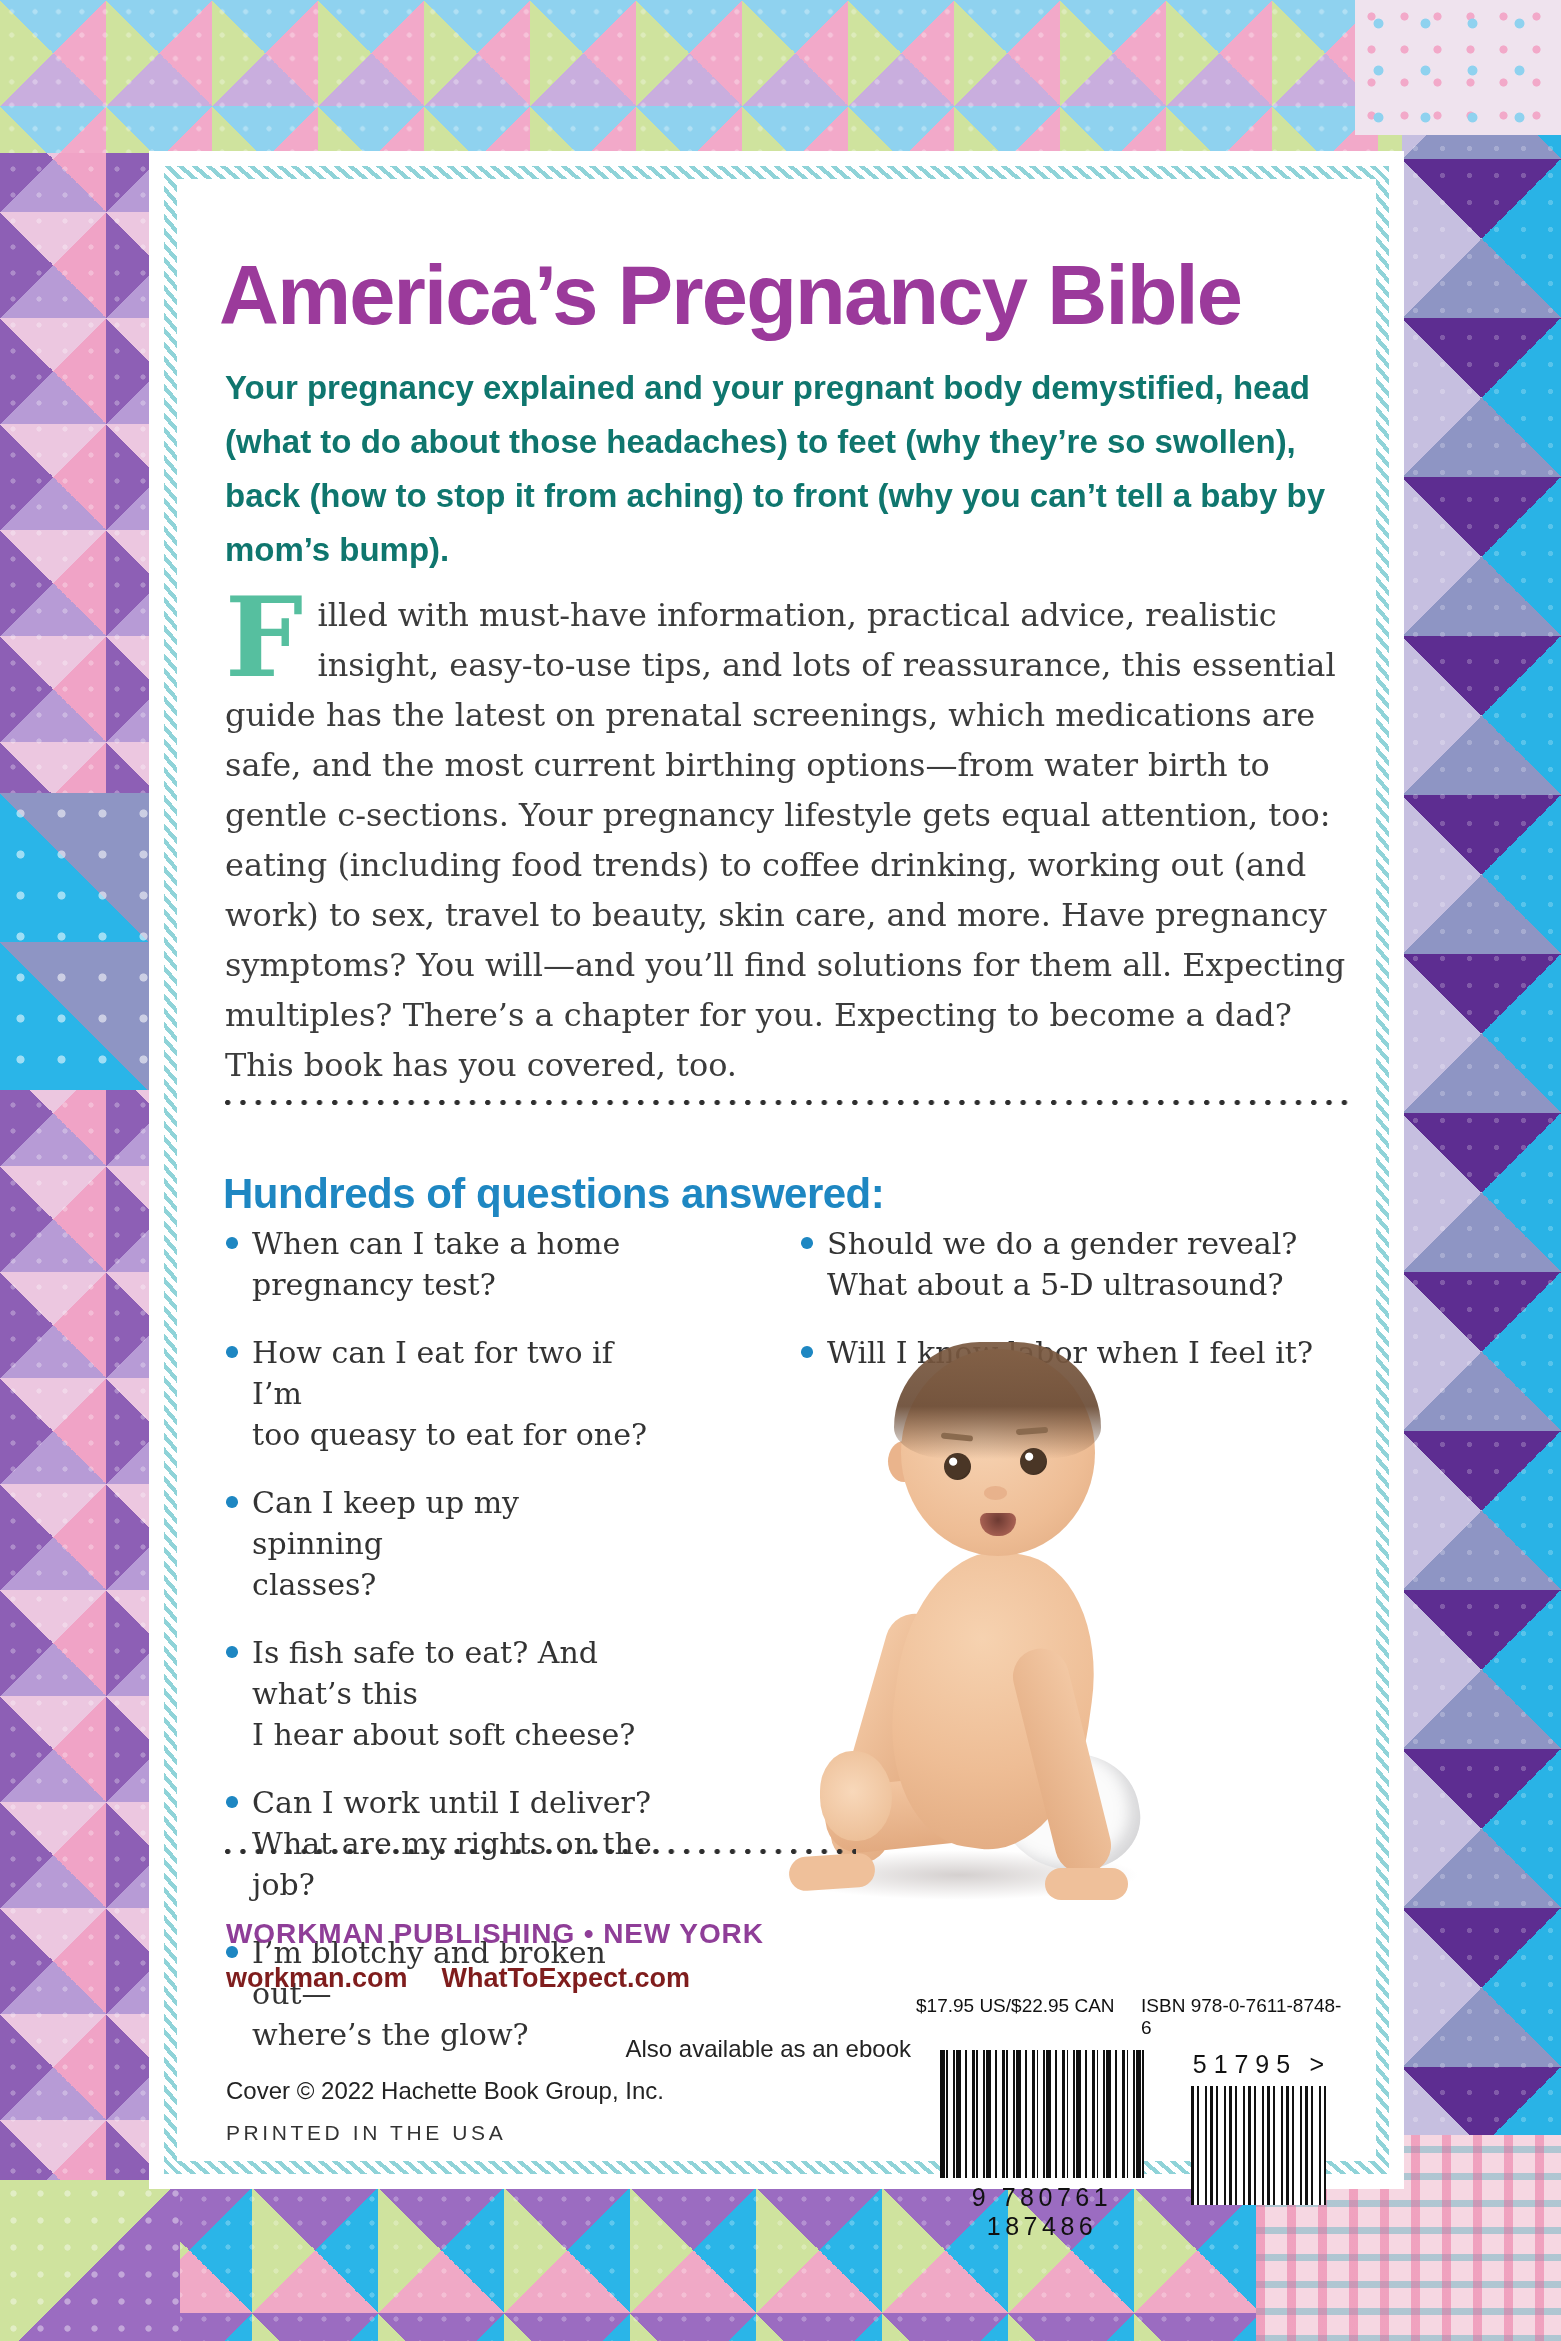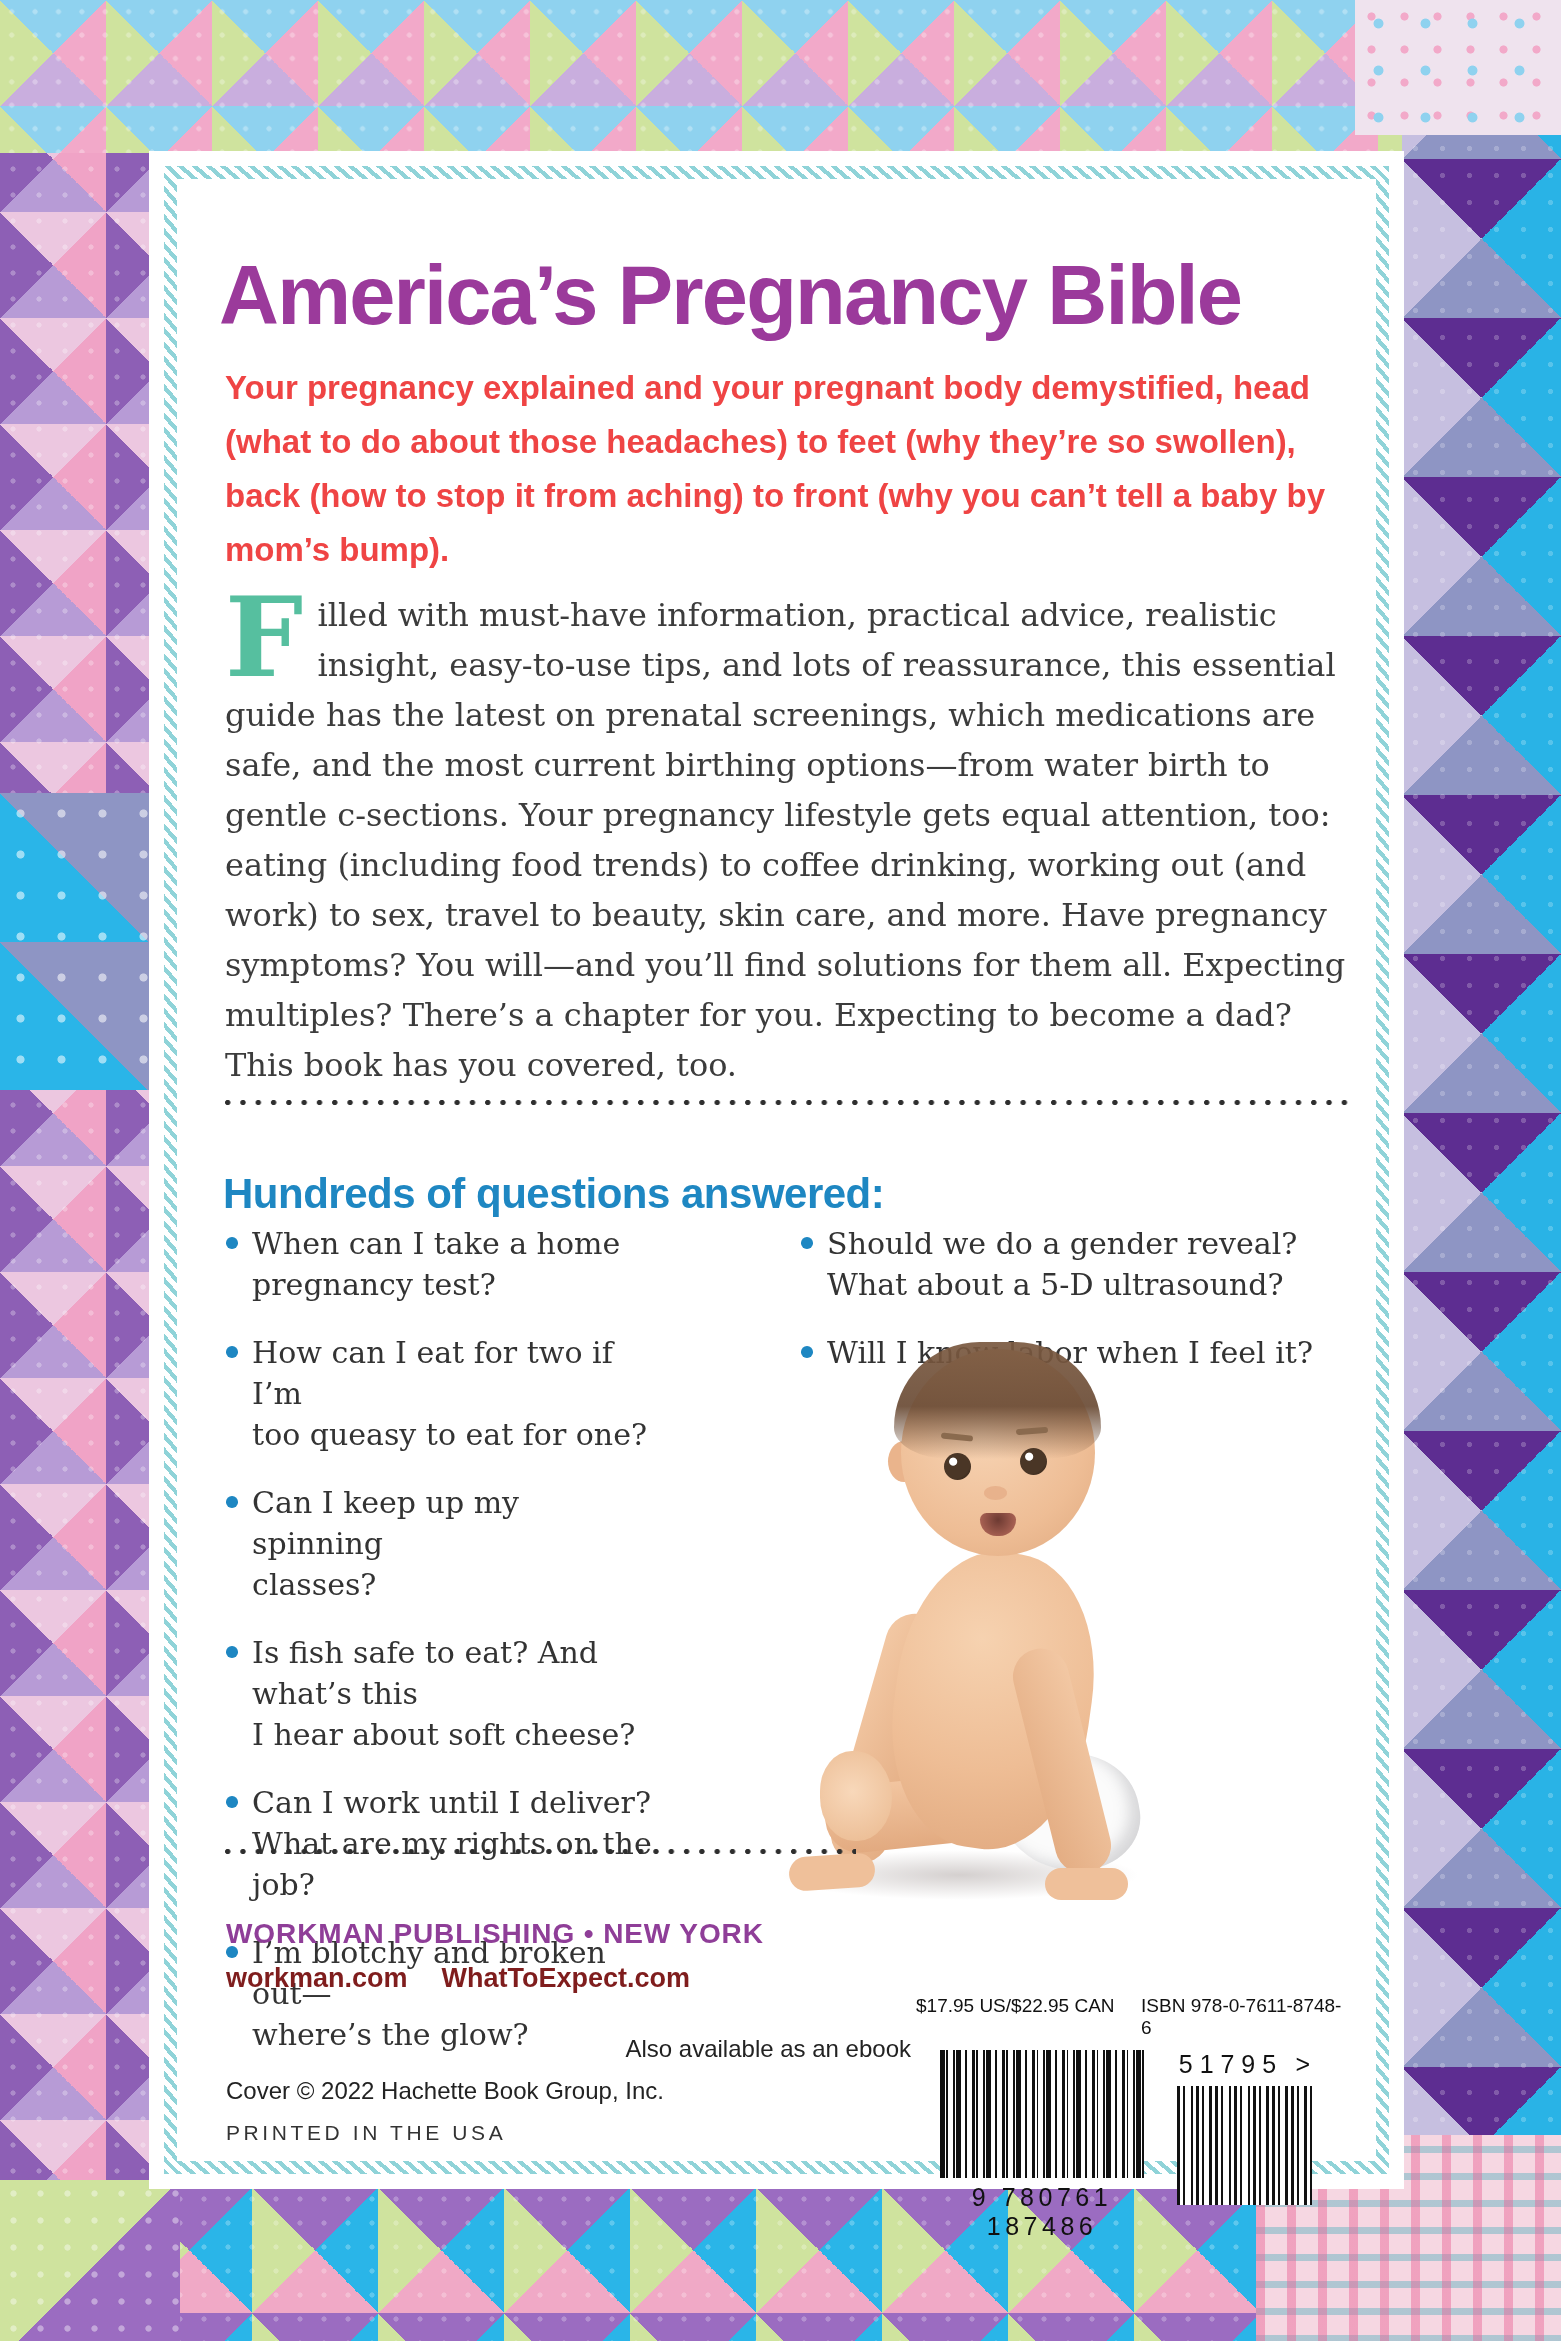--- a/index.html
+++ b/index.html
@@ -47,21 +47,21 @@
 
   
   .panel{position:absolute;left:149px;top:151px;width:1255px;height:2038px;background:#ffffff;}
   .hatch{position:absolute;inset:15.3px;border:13.5px solid transparent;
     border-image:repeating-linear-gradient(45deg,#8fd3d8 0 4.5px,#ffffff 4.5px 10px) 15;}
 
   .abs{position:absolute;}
   .title{left:70px;top:41px;width:1144px;
     font-size:83px;font-weight:bold;letter-spacing:-1.8px;color:#9b3a9b;}
   .intro{left:76px;top:177px;width:1128px;
-    font-size:33px;line-height:54px;font-weight:bold;color:#ef4444;}
+    font-size:33px;line-height:54px;font-weight:bold;color:#0f766e;}
   .bodytext{left:76px;top:407px;width:1133px;
     font-family:"DejaVu Serif", serif;font-size:32px;line-height:50px;color:#3c3c3c;}
   .dropcap{float:left;color:#56bf9f;font-family:"DejaVu Serif", serif;font-weight:bold;
     font-size:110px;line-height:86px;padding:5.4px 14.4px 0 0;}
   .dots{height:7.2px;background-image:radial-gradient(circle at 2.7px 3.6px,#2e2e2e 2.3px, transparent 3.1px);
     background-size:15.3px 7.2px;background-repeat:repeat-x;}
   .dots1{left:76px;top:948px;width:1128px;}
   .dots2{left:76px;top:1697px;width:631px;}
   .qheading{left:74px;top:984px;width:991px;
     font-size:42px;font-weight:bold;letter-spacing:-0.5px;color:#1e87c2;}
@@ -86,21 +86,21 @@
   .bc{left:767px;top:1844px;width:431px;}
   .bc-head{display:flex;font-size:19px;color:#111;}
   .bc-price{width:225px;}
   .bc-isbn{margin-left:5.4px;}
   .bc-row{display:flex;margin-top:10.8px;}
   .bc-main{width:204px;padding-left:24px;}
   .bc-bars{height:128px;border-left:2.7px solid #111;border-right:2.7px solid #111;
     background:repeating-linear-gradient(90deg,#111 0 2.7px,#fff 2.7px 4.5px,#111 4.5px 6.3px,#fff 6.3px 10.8px,
       #111 10.8px 12.6px,#fff 12.6px 14.4px,#111 14.4px 19px,#fff 19px 23.4px,#111 23.4px 25px,#fff 25px 30px);}
   .bc-digits{margin-top:5.4px;font-size:25px;letter-spacing:4.5px;color:#111;text-align:center;}
-  .bc-sup{margin-left:33px;width:135px;}
+  .bc-sup{margin-left:47px;width:135px;}
   .bc-sup-label{display:flex;justify-content:space-between;font-size:25px;color:#111;padding:0 1.8px;}
   .bc-sup-bars{margin-top:7.2px;height:119px;
     background:repeating-linear-gradient(90deg,#111 0 2.7px,#fff 2.7px 6.3px,#111 6.3px 8px,#fff 8px 13.5px,
       #111 13.5px 16px,#fff 16px 19px);}
 
   
   .baby{left:626px;top:1198px;width:378px;height:567px;}
   .baby div{position:absolute;}
   .b-shadow{left:5.4px;top:501px;width:360px;height:50px;border-radius:50%;
     background:radial-gradient(ellipse at center,rgba(160,150,148,.45),rgba(160,150,148,0) 70%);}

